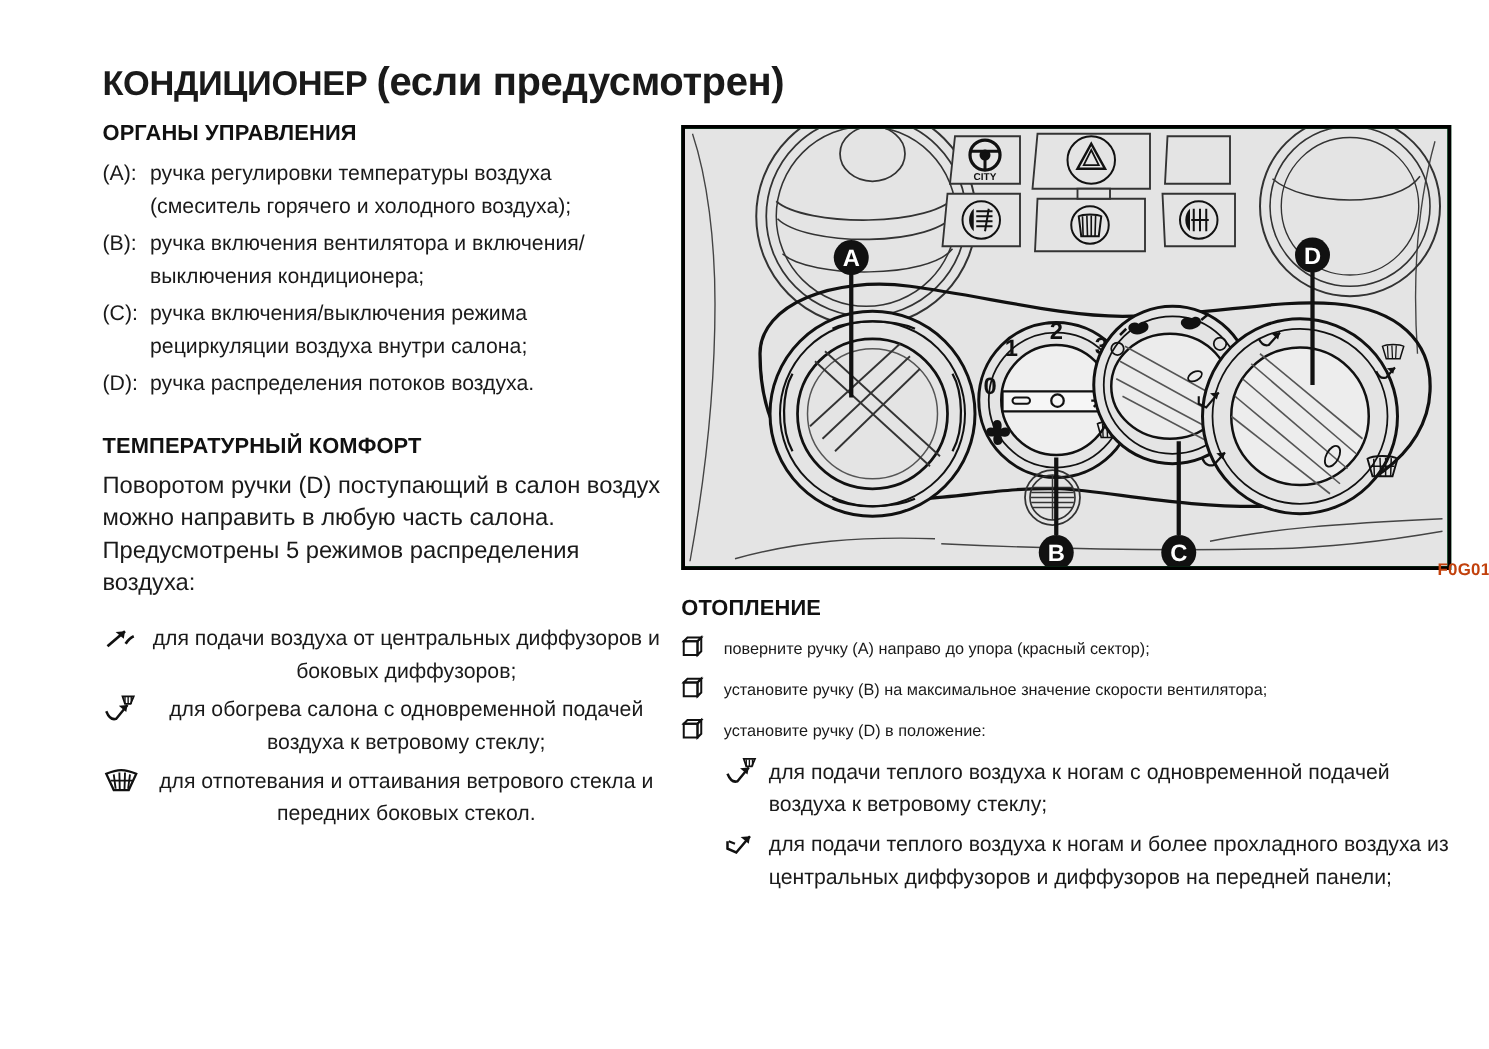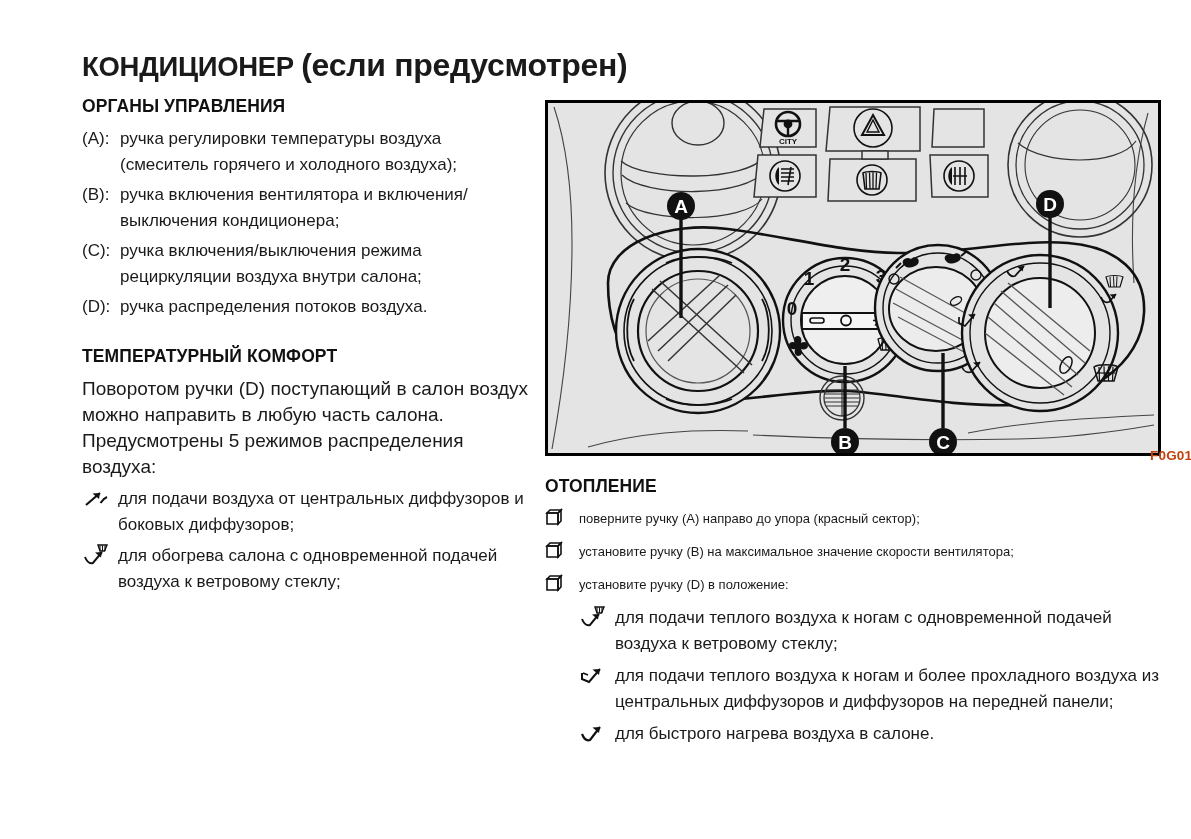--- a/index.html
+++ b/index.html
@@ -191,21 +191,21 @@
       </div>
       <div class="defrow">
         <span class="defkey">(D):</span>
         <span class="defval">ручка распределения потоков воздуха.</span>
       </div>
     </div>
 
     <h2 class="section-head spaced">ТЕМПЕРАТУРНЫЙ КОМФОРТ</h2>
     <p class="para">Поворотом ручки (D) поступающий в салон воздух можно направить в любую часть салона. Предусмотрены 5 режимов распределения воздуха:</p>
 
-    <div class="airlist" style="margin-top:6px;">
+    <div class="airlist" style="margin-top:18px;text-align:center;">
 
       <div class="airrow">
         <span class="glyph">
           <svg width="30" height="24" viewBox="0 0 30 24">
             <path d="M4 18 L18 6" stroke="#111" stroke-width="2.2" fill="none"></path>
             <path d="M18 6 L10.5 6.5 L17 12 Z" fill="#111"></path>
             <path d="M18.5 16 C20.5 13 22.5 11 25 10" stroke="#111" stroke-width="2.2" fill="none"></path>
           </svg>
         </span>
         <span class="airtext">для подачи воздуха от центральных диффузоров и боковых диффузоров;</span>
@@ -218,20 +218,30 @@
           <svg width="30" height="24" viewBox="0 0 30 24">
             <path d="M3 13 C5 18 8 20 11 19 L20 8" stroke="#111" stroke-width="2" fill="none"></path>
             <path d="M20 8 L13 8.5 L19 13.5 Z" fill="#111"></path>
             <path d="M16 1 L25 1 L22.5 7 L18 7 Z" fill="none" stroke="#111" stroke-width="1.4"></path>
             <path d="M18 1.5 L18 7 M20.5 1.5 L20.5 7 M23 1.5 L23 7" stroke="#111" stroke-width="1.1"></path>
           </svg>
         </span>
         <span class="airtext">для обогрева салона с одновременной подачей воздуха к ветровому стеклу;</span>
       </div>
 
+      <div class="airrow">
+        <span class="glyph">
+          <svg width="30" height="24" viewBox="0 0 30 24">
+            <path d="M3 6 C3 6 10 3 15 3 C20 3 27 6 27 6 L21 19 L9 19 Z" fill="none" stroke="#111" stroke-width="1.8"></path>
+            <path d="M9 6.5 L10.5 18 M13.5 5 L13.8 18.5 M18 5 L17.6 18.5 M22 6.5 L20.5 18" stroke="#111" stroke-width="1.5"></path>
+            <path d="M6.5 11.5 L24 11.5" stroke="#111" stroke-width="1.5"></path>
+          </svg>
+        </span>
+        <span class="airtext">для отпотевания и оттаивания ветрового стекла и передних боковых стекол.</span>
+      </div>
 
     </div>
   </div>
 
   <div class="figure">
     <svg width="610" height="350" viewBox="0 0 610 350">
       <rect x="0" y="0" width="610" height="350" fill="#e4e4e4"></rect>
 
       <g fill="none" stroke="#444" stroke-width="1.1">
         <path d="M6 4 C18 40 24 90 24 140 C24 210 16 280 4 346"></path>
@@ -520,27 +530,18 @@
           <span class="glyph">
             <svg width="30" height="24" viewBox="0 0 30 24">
               <path d="M3 9 L3 15 L10 18 L21 5" stroke="#111" stroke-width="2" fill="none"></path>
               <path d="M21 5 L13.5 5.5 L20 11 Z" fill="#111"></path>
               <path d="M4 9 L9 11" stroke="#111" stroke-width="1.6" fill="none"></path>
             </svg>
           </span>
           <span class="subtext">для подачи теплого воздуха к ногам и более прохладного воздуха из центральных диффузоров и диффузоров на передней панели;</span>
         </div>
 
-        <div class="subrow">
-          <span class="glyph">
-            <svg width="30" height="24" viewBox="0 0 30 24">
-              <path d="M3 12 C5 17 8 19 11 18 L21 5" stroke="#111" stroke-width="2.2" fill="none"></path>
-              <path d="M21 5 L13.5 5.5 L20 11 Z" fill="#111"></path>
-            </svg>
-          </span>
-          <span class="subtext">для быстрого нагрева воздуха в салоне.</span>
-        </div>
 
       </div>
     </div>
   </div>
 
 </div>
 
 </body></html>

